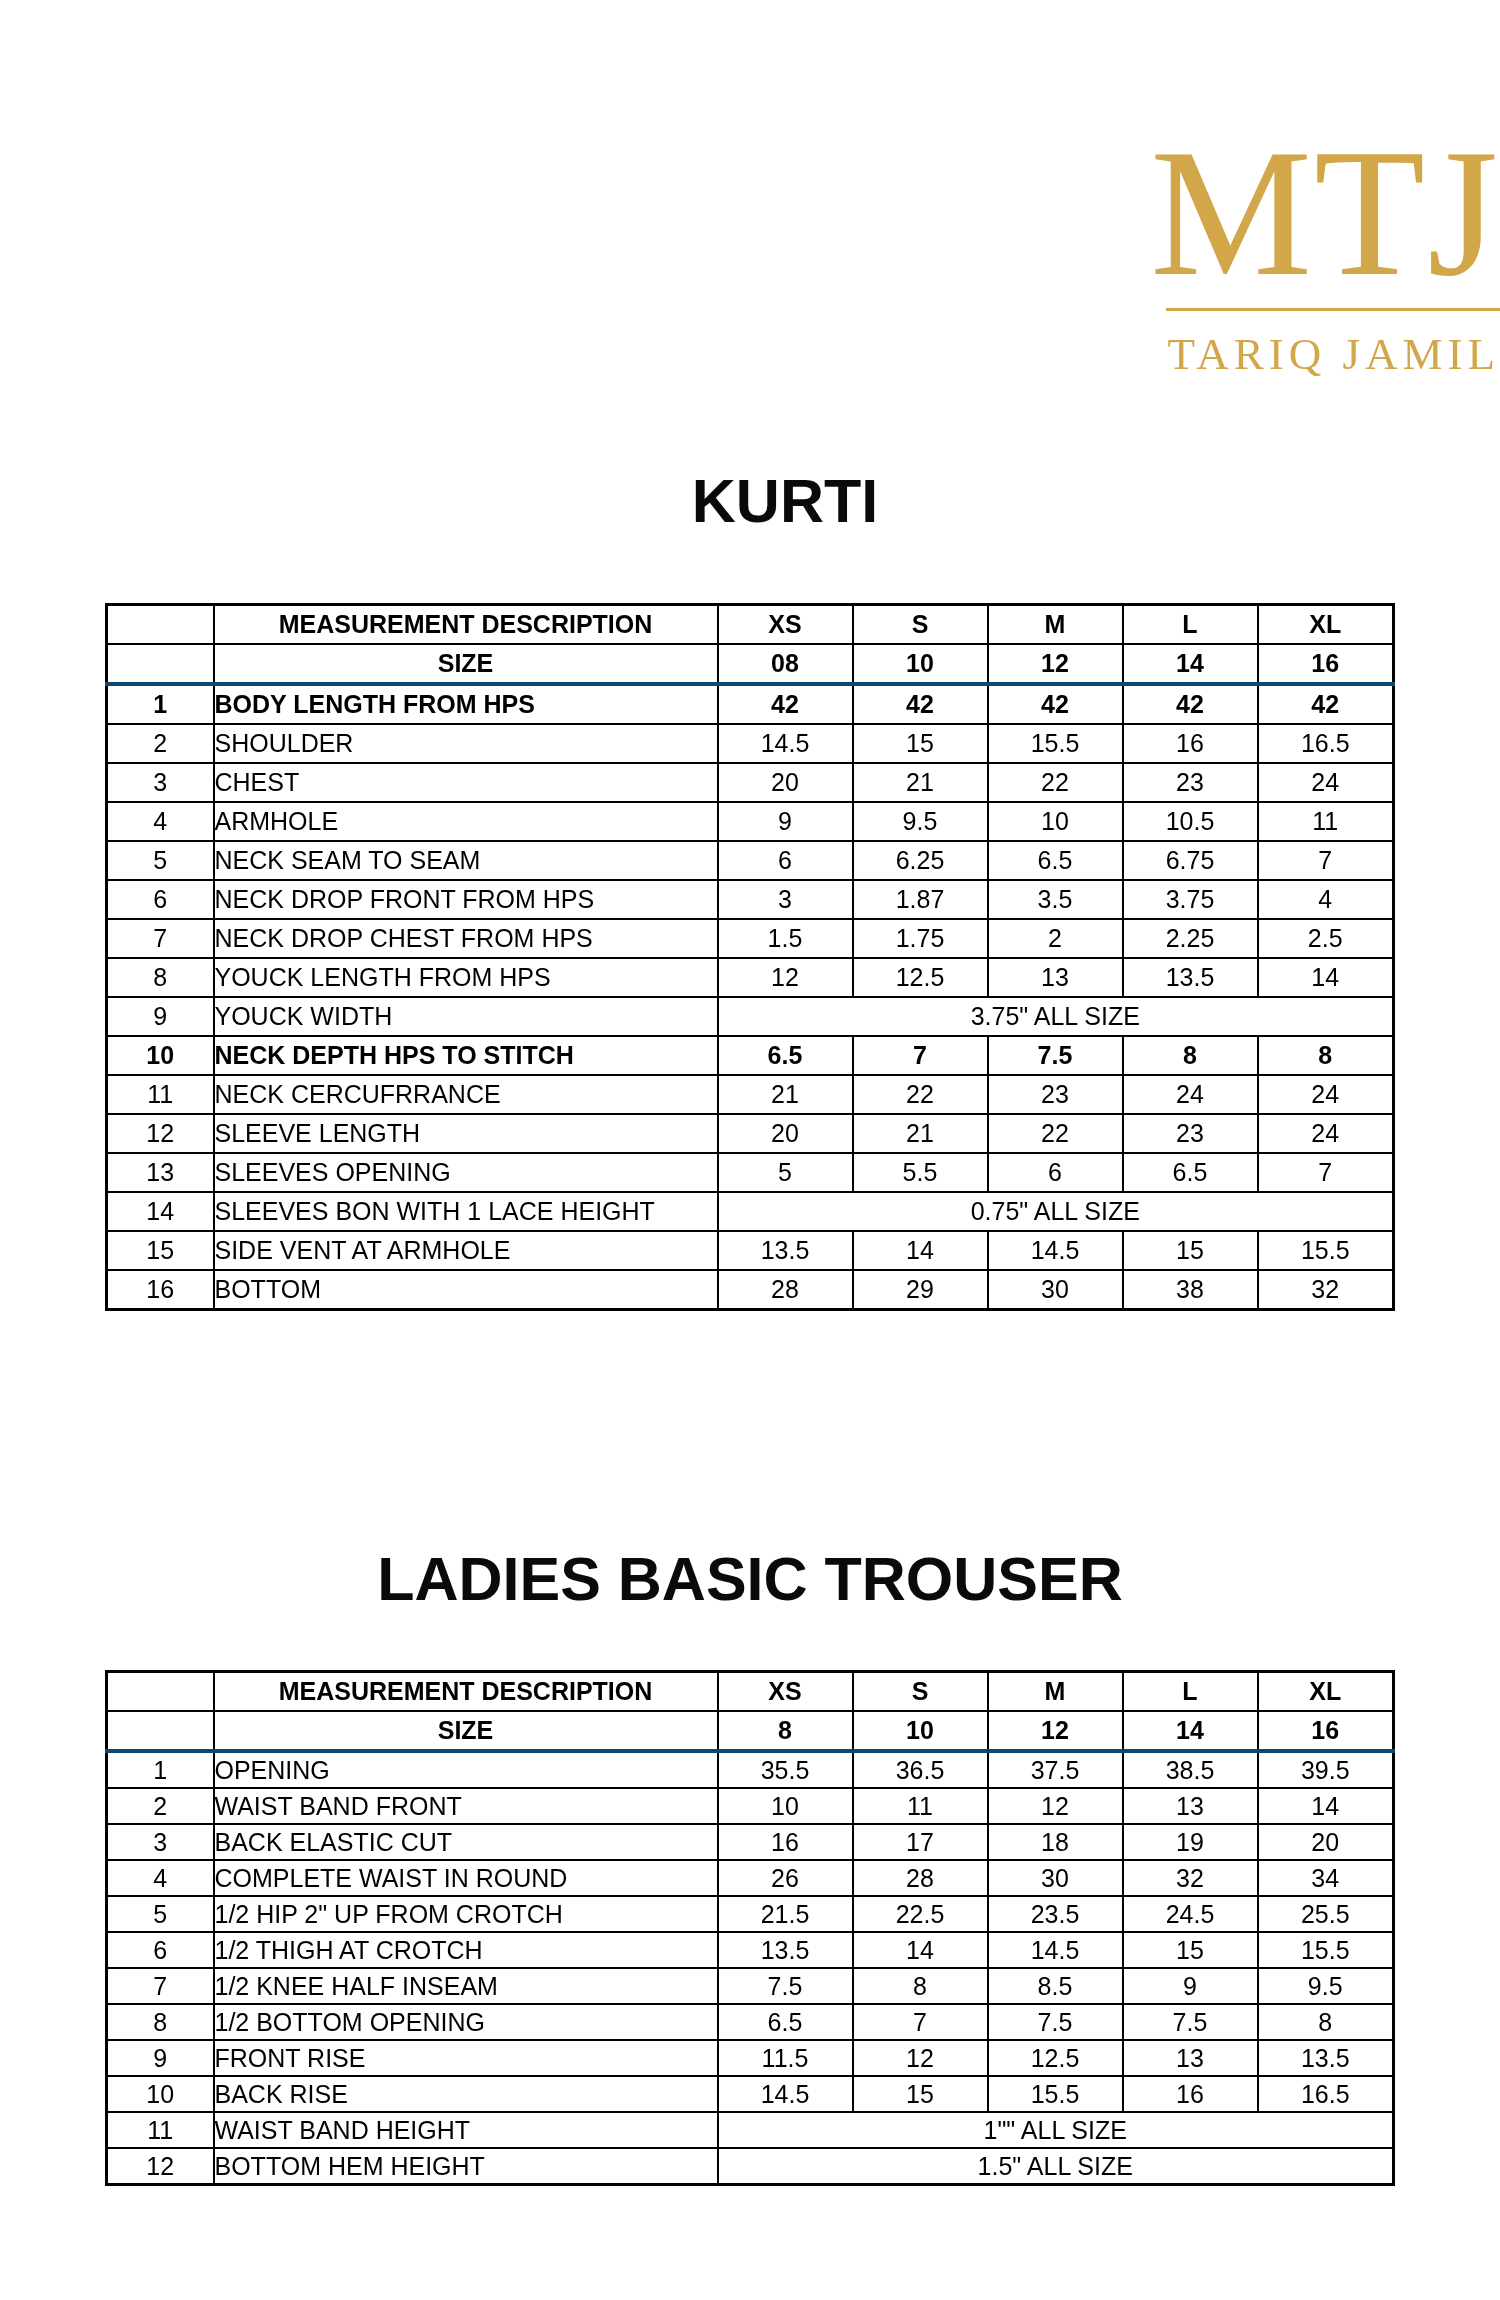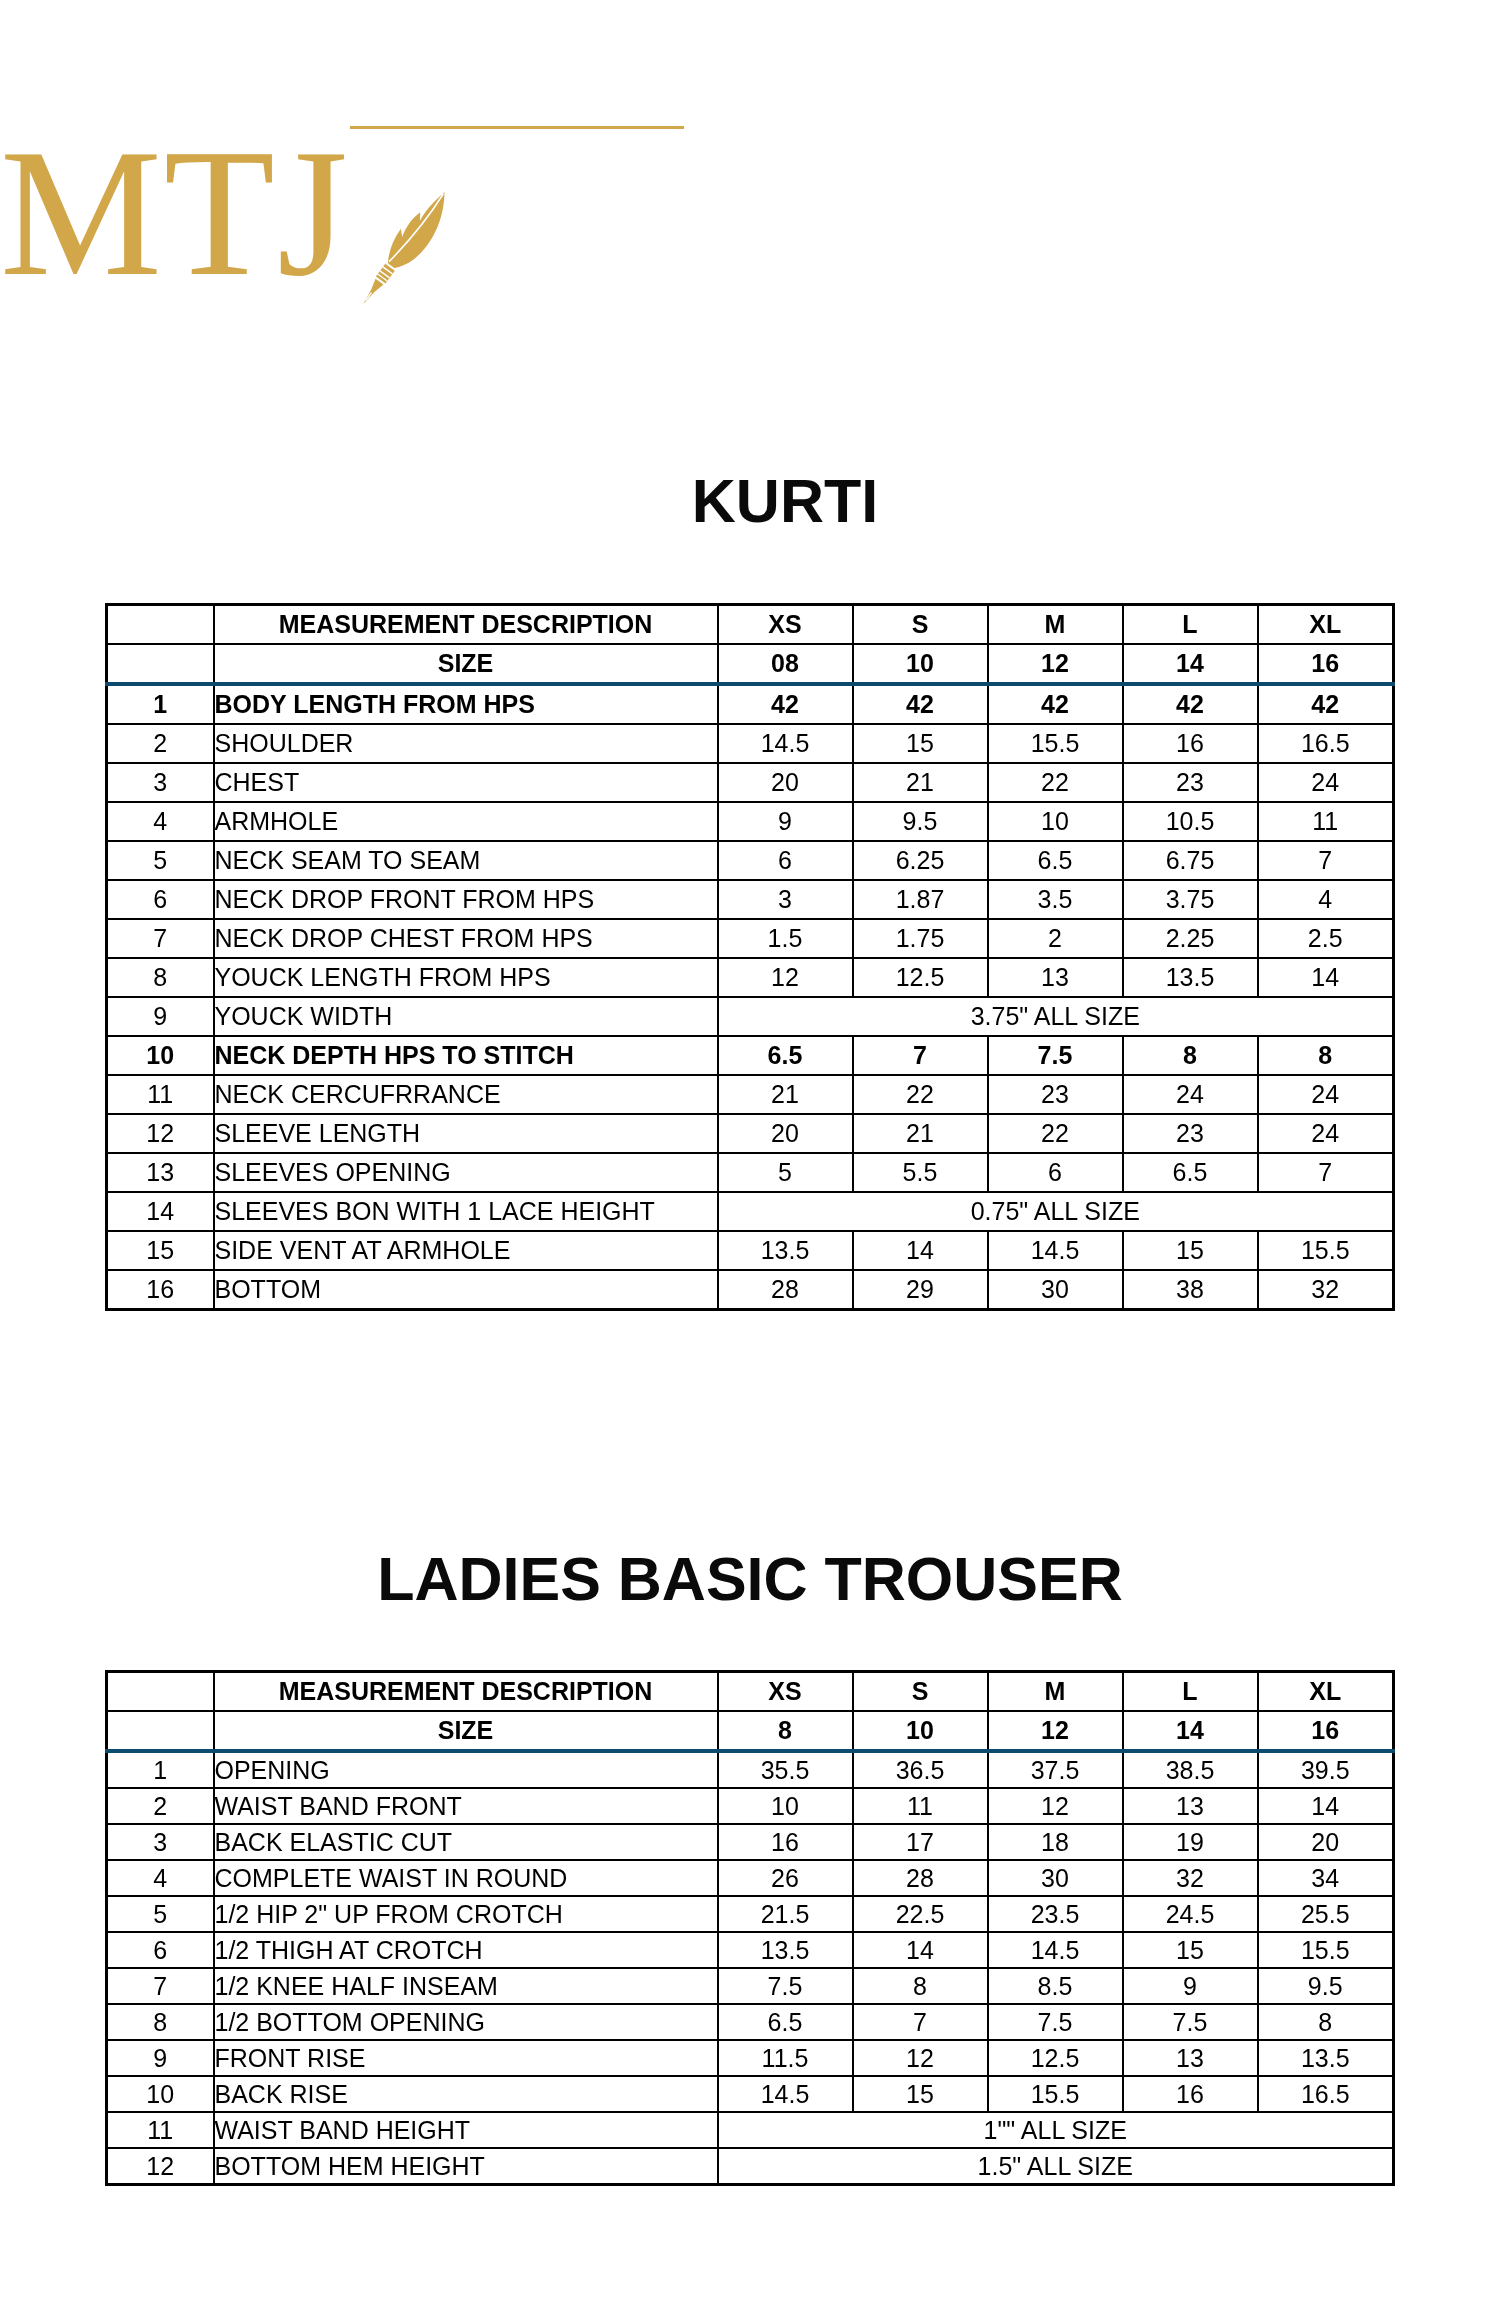--- a/index.html
+++ b/index.html
@@ -9,21 +9,21 @@
     font-family:"Liberation Sans", sans-serif;
     color:#000;
     position:relative;
     -webkit-font-smoothing:antialiased;
   }
   .page { position:relative; width:1500px; height:2300px; background:#fff; overflow:hidden; }
 
   
   .logo {
     position:absolute; top:122px; left:0; width:100%;
-    display:flex; flex-direction:row; align-items:flex-start;
+    display:flex; flex-direction:column; align-items:flex-end;
   }
   .logo-row { position:relative; }
   .mtj {
     font-family:"Liberation Serif", serif;
     font-size:182px; line-height:1; letter-spacing:2px;
     color:#D2A74A; display:block;
   }
   .feather {
     position:absolute; right:-102px; bottom:-22px;
     width:102px; height:148px;
@@ -99,20 +99,21 @@
           <line x1="44" y1="98" x2="56" y2="98"></line>
           <line x1="44" y1="103" x2="56" y2="103"></line>
           <line x1="44" y1="107" x2="56" y2="107"></line>
           <line x1="50" y1="126" x2="50" y2="136"></line>
         </g>
 
         <path d="M50 2 C52 30 50 62 46 90" fill="none" stroke="#ffffff" stroke-width="1.6" transform="rotate(36 50 75)"></path>
       </svg>
     </div>
     <div class="logo-underline"></div>
+    <div class="brand-name">TARIQ JAMIL</div>
   </header>
 
   <h1 class="sec-title t0">KURTI</h1>
   <table class="size-table kurti">
       <colgroup>
         <col style="width: 107px;">
         <col style="width: 504px;">
         <col style="width: 135px;">
         <col style="width: 135px;">
         <col style="width: 135px;">

